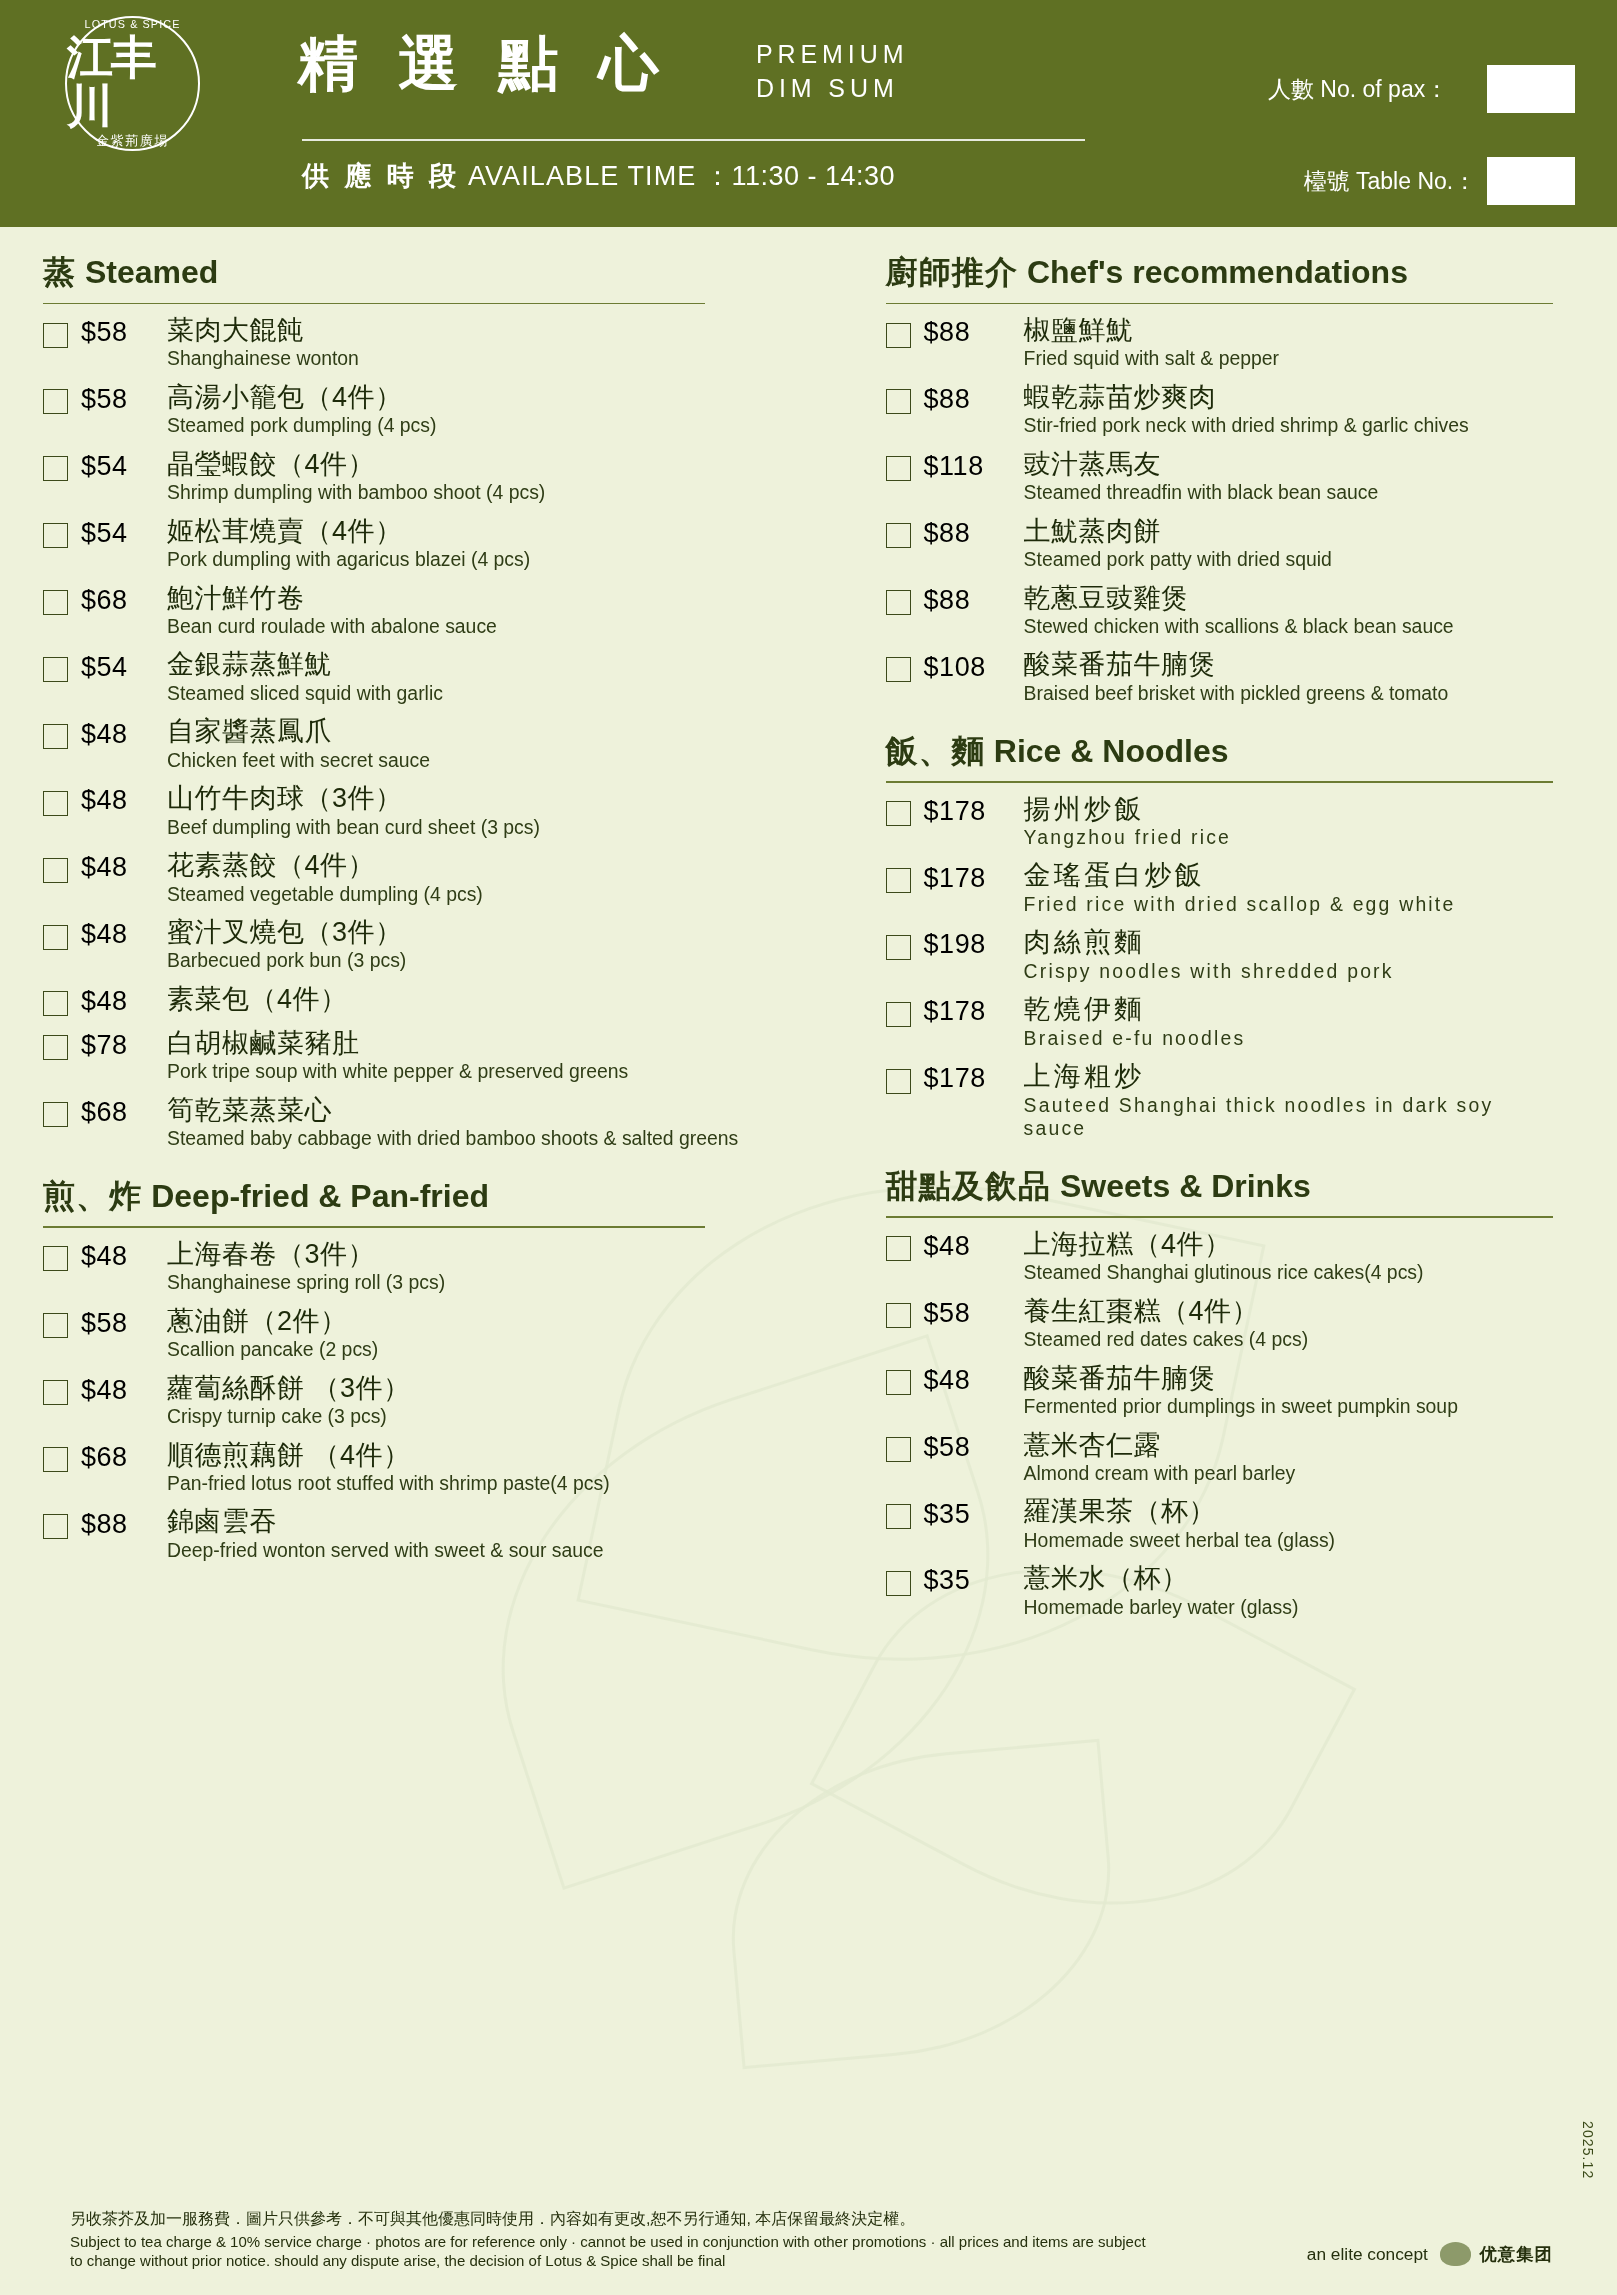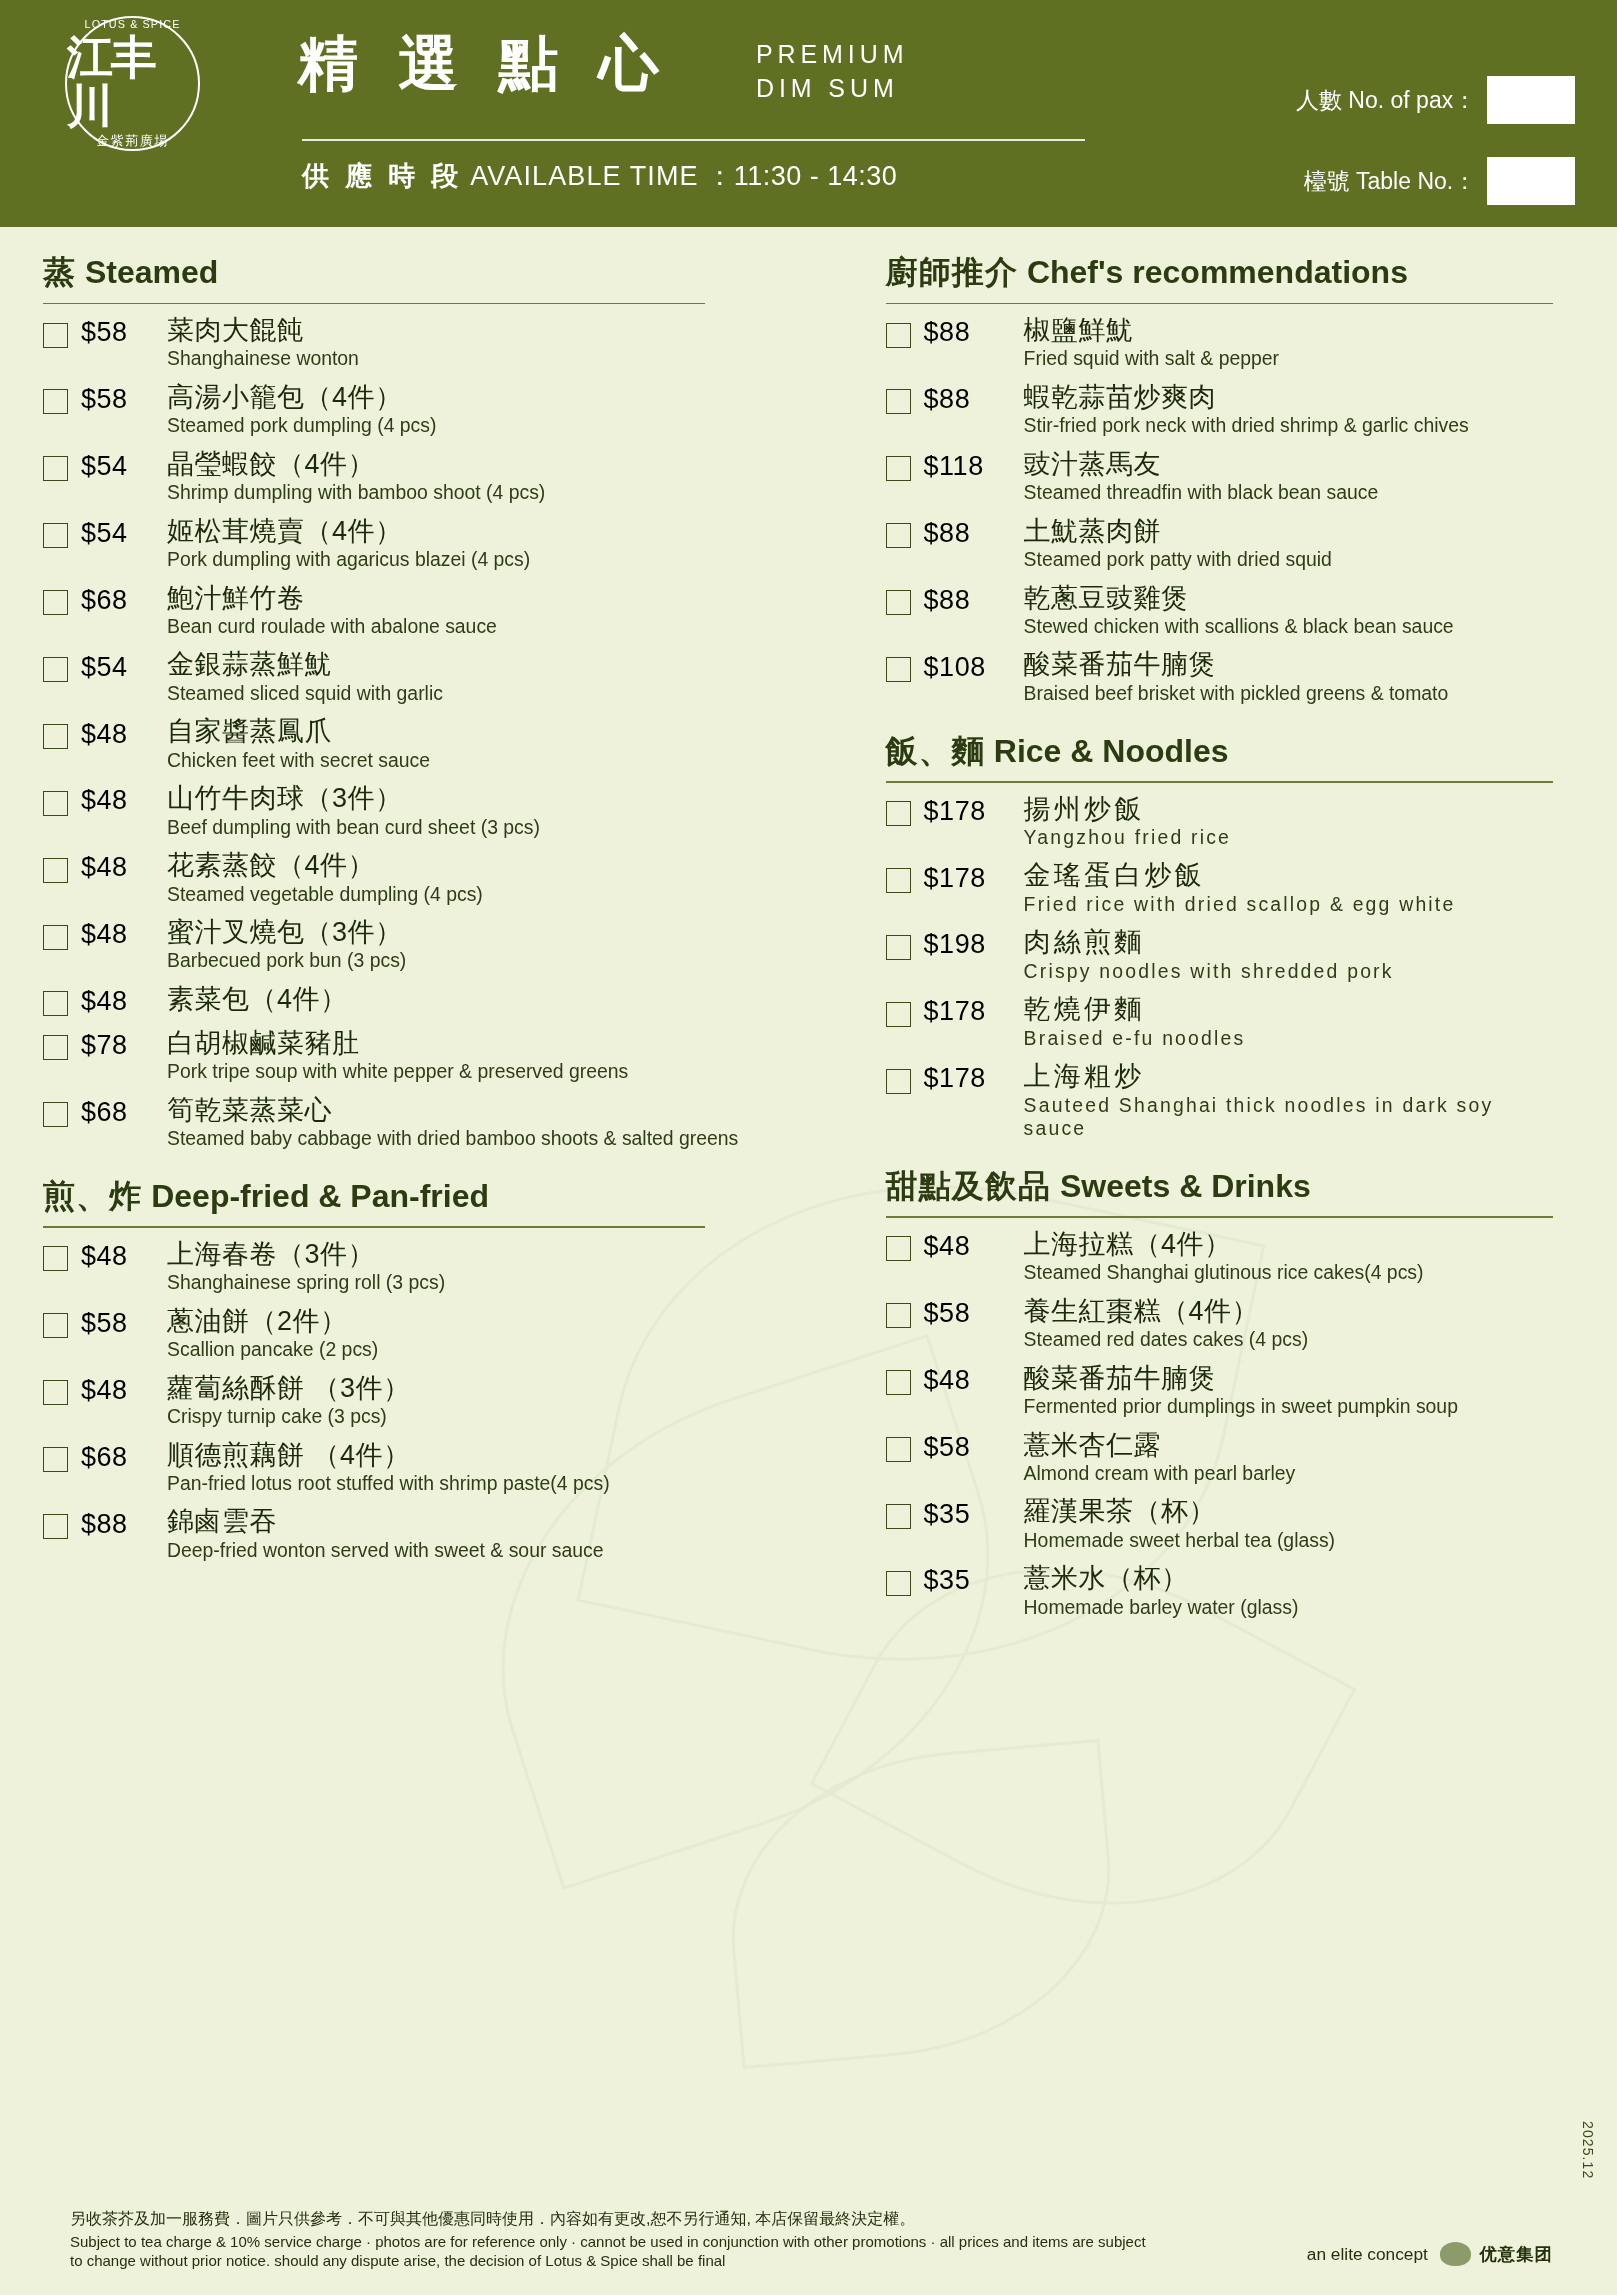--- a/index.html
+++ b/index.html
@@ -95,31 +95,31 @@
     background: #ffffff;
     opacity: .85;
   }
   #avail {
     position: absolute;
     left: 302px;
     top: 158px;
     font-size: 27px;
     white-space: nowrap;
   }
-  #avail .cn { font-weight: bold; letter-spacing: 4.3px; }
+  #avail .cn { font-weight: bold; letter-spacing: 4.3px; font-family: Liberation Serif, serif; }
   #avail .en { letter-spacing: 1.1px; }
   #avail .tm { letter-spacing: 0.5px; }
 
   .pax-row {
     position: absolute;
     right: 43px;
     display: flex;
     align-items: center;
   }
-  .pax-row.r1 { top: 76px; }
+  .pax-row.r1 { top: 65px; gap: 28px; }
   .pax-row.r2 { top: 157px; }
   .pax-label {
     font-size: 23px;
     margin-right: 10.8px;
     white-space: nowrap;
   }
   .pax-box {
     width: 86px;
     height: 46px;
     background: #ffffff;

